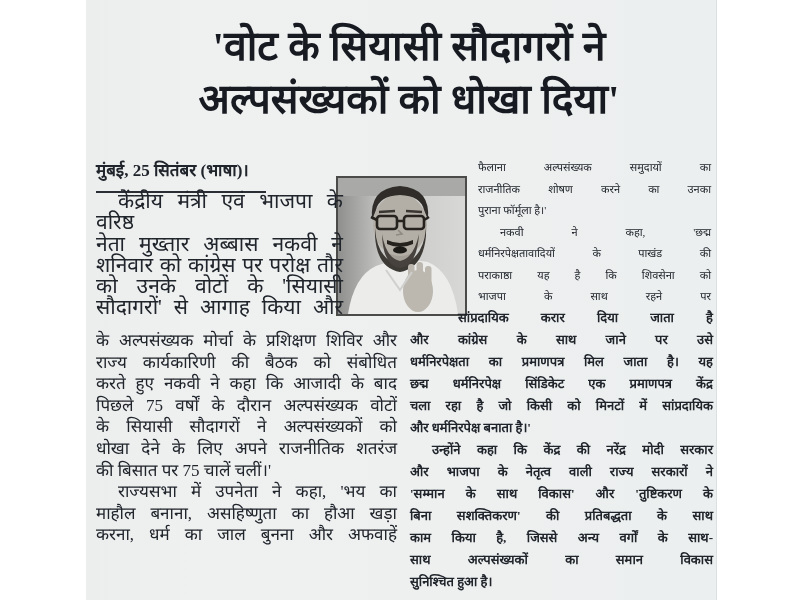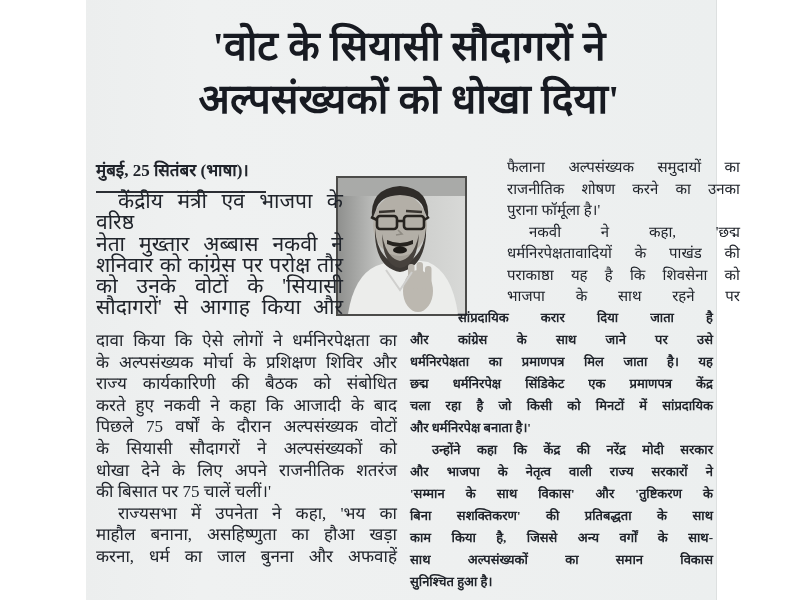--- a/index.html
+++ b/index.html
@@ -30,21 +30,21 @@
   .col{position:absolute;color:#20242b;}
   .ln{
     text-align:justify;text-align-last:justify;
     white-space:normal;
   }
   .ln.last{text-align-last:left;}
   .ln.first{text-indent:22px;}
   .ln.cutout{text-indent:48px;}
   .blockA{left:10px;top:191px;width:247px;font-size:21px;line-height:21.3px;}
   .blockB{left:10px;top:330px;width:301px;font-size:17px;line-height:21.6px;}
-  .blockC{left:392px;top:157px;width:233px;font-size:15px;line-height:21.5px;margin-left:29px;}
+  .blockC{left:392px;top:157px;width:233px;font-size:11px;line-height:21.5px;}
   .blockD{left:324px;top:307px;width:303px;font-size:13px;line-height:22px;font-weight:bold;}
   .photo{
     position:absolute;left:250px;top:176px;width:131px;height:140px;margin:0;
     border:2px solid #4b4b49;background:#d7d8d6;box-sizing:border-box;
   }
   .photo svg{display:block;width:100%;height:100%;}
 </style>
 </head>
 <body>
 
@@ -97,21 +97,20 @@
 
     <div class="col blockA">
       <div class="ln first">केंद्रीय मंत्री एवं भाजपा के वरिष्ठ</div>
       <div class="ln">नेता मुख्तार अब्बास नकवी ने</div>
       <div class="ln">शनिवार को कांग्रेस पर परोक्ष तौर</div>
       <div class="ln">को उनके वोटों के 'सियासी</div>
       <div class="ln">सौदागरों' से आगाह किया और</div>
     </div>
 
     <div class="col blockB">
-      <div class="ln">दावा किया कि ऐसे लोगों ने धर्मनिरपेक्षता का</div>
       <div class="ln">के अल्पसंख्यक मोर्चा के प्रशिक्षण शिविर और</div>
       <div class="ln">राज्य कार्यकारिणी की बैठक को संबोधित</div>
       <div class="ln">करते हुए नकवी ने कहा कि आजादी के बाद</div>
       <div class="ln">पिछले 75 वर्षों के दौरान अल्पसंख्यक वोटों</div>
       <div class="ln">के सियासी सौदागरों ने अल्पसंख्यकों को</div>
       <div class="ln">धोखा देने के लिए अपने राजनीतिक शतरंज</div>
       <div class="ln last">की बिसात पर 75 चालें चलीं।'</div>
       <div class="ln first">राज्यसभा में उपनेता ने कहा, 'भय का</div>
       <div class="ln">माहौल बनाना, असहिष्णुता का हौआ खड़ा</div>
       <div class="ln">करना, धर्म का जाल बुनना और अफवाहें</div>

